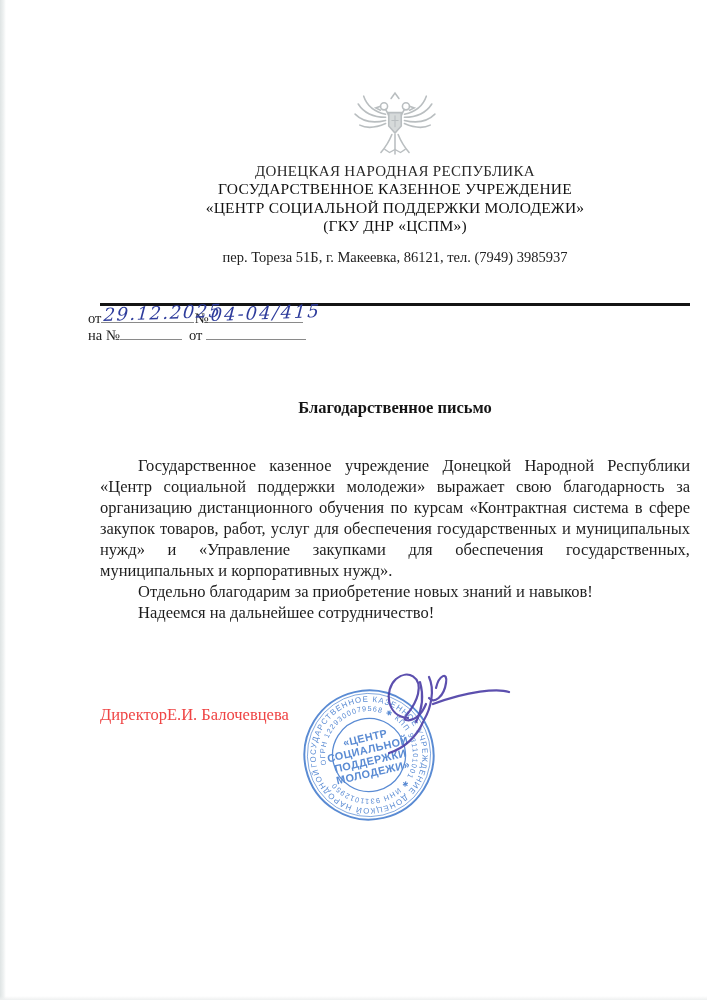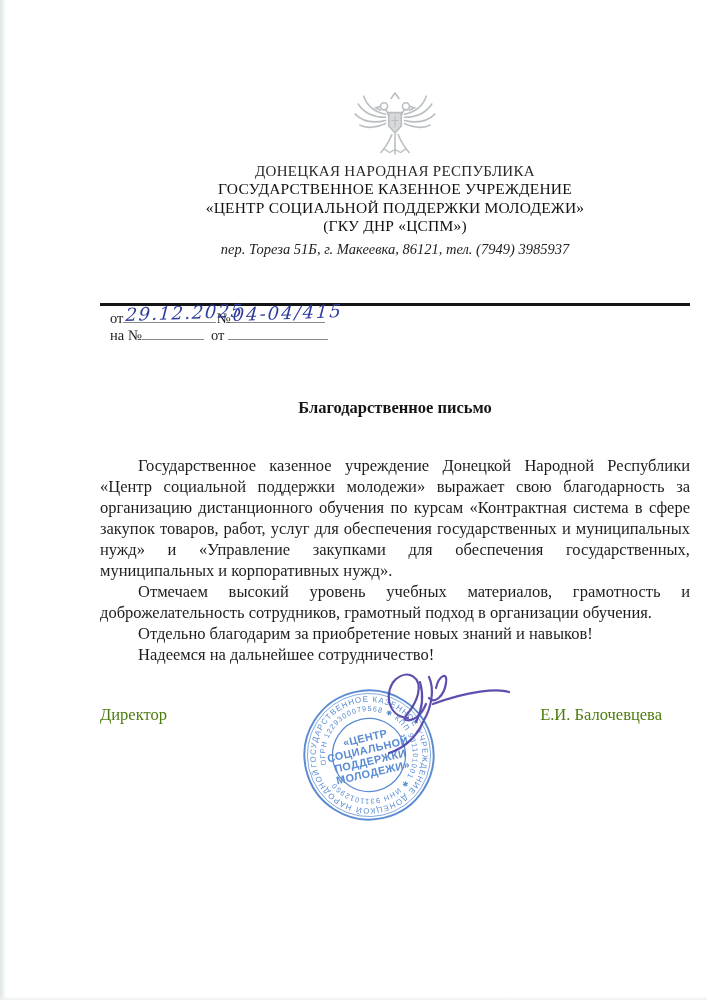--- a/index.html
+++ b/index.html
@@ -17,25 +17,25 @@
     background:linear-gradient(90deg,#dfe4e4 0%,#eef1f1 55%,rgba(255,255,255,0) 100%);}
   .scan-edge-bottom{position:absolute;left:0;right:0;bottom:0;height:4px;
     background:linear-gradient(0deg,#eef0f0,rgba(255,255,255,0));}
 
   
   .letterhead{position:absolute;left:100px;width:590px;top:86px;text-align:center;}
   .emblem{display:inline-block;width:96px;height:72px;margin-bottom:1px;}
   .lh-country{font-size:15px;line-height:17px;letter-spacing:.3px;color:#2a2a2a;}
   .lh-bold{font-weight:normal;font-size:15.5px;line-height:18.5px;letter-spacing:.2px;color:#111;}
   .lh-contact{font-size:14.5px;line-height:18px;color:#222;}
-  .lh-contact.first{margin-top:4px;font-style:italic;}
+  .lh-contact.first{margin-top:12px;}
 
   
   .rule{position:absolute;left:100px;width:590px;top:303px;height:3px;background:#141414;}
-  .refs{position:absolute;left:110px;top:309px;width:420px;font-size:14.5px;color:#222;}
+  .refs{position:absolute;left:88px;top:309px;width:420px;font-size:14.5px;color:#222;}
   .ref-row{height:17px;white-space:nowrap;position:relative;}
   .blank{display:inline-block;border-bottom:1px solid #8a8a8a;height:13px;vertical-align:baseline;position:relative;}
   .b-date{width:93px;}
   .b-num{width:95px;}
   .b-r1{width:62px;}
   .b-r2{width:100px;}
   .handwriting{
     position:absolute;left:2px;bottom:-3px;
     font-family:"DejaVu Serif","Liberation Serif",serif;
     font-style:italic;font-size:18px;color:#2e3c9c;
@@ -46,21 +46,21 @@
 
   
   .title{position:absolute;left:100px;width:590px;top:398px;text-align:center;
     font-weight:bold;font-size:16.5px;color:#151515;}
   .body-text{position:absolute;left:100px;width:590px;top:455px;
     font-size:16.5px;line-height:21px;text-align:justify;color:#1d1d1d;}
   .body-text p{margin:0;text-indent:38px;}
 
   
   .sign-row{position:absolute;left:100px;width:590px;top:705px;
-    display:flex;justify-content:space-between;font-size:16.5px;color:#4d7c0f;}
+    display:flex;justify-content:flex-start;font-size:16.5px;color:#ef4444;}
   .sign-name{margin-right:28px;}
 
   
   .stamp{position:absolute;left:300px;top:686px;width:138px;height:138px;
     transform:rotate(-13deg);opacity:.92;}
   .stamp text{fill:#4d82d0;font-family:"Liberation Sans","DejaVu Sans",sans-serif;}
   .stamp .ring1{font-size:8px;letter-spacing:1.1px;}
   .stamp .ring2{font-size:7.4px;letter-spacing:1px;}
   .stamp .c-line{font-size:11px;font-weight:bold;text-anchor:middle;letter-spacing:.4px;}
 
@@ -118,21 +118,20 @@
     </div>
     <div class="ref-row">
       <span>на №</span><span class="blank b-r1"></span>&nbsp;&nbsp;<span>от</span>&nbsp;<span class="blank b-r2"></span>
     </div>
   </div>
 
   <div class="title">Благодарственное письмо</div>
 
   <div class="body-text">
     <p>Государственное казенное учреждение Донецкой Народной Республики «Центр социальной поддержки молодежи» выражает свою благодарность за организацию дистанционного обучения по курсам «Контрактная система в сфере закупок товаров, работ, услуг для обеспечения государственных и муниципальных нужд» и «Управление закупками для обеспечения государственных, муниципальных и корпоративных нужд».</p>
-    <p>Отмечаем высокий уровень учебных материалов, грамотность и доброжелательность сотрудников, грамотный подход в организации обучения.</p>
     <p>Отдельно благодарим за приобретение новых знаний и навыков!</p>
     <p>Надеемся на дальнейшее сотрудничество!</p>
   </div>
 
   <div class="sign-row">
     <span>Директор</span>
     <span class="sign-name">Е.И. Балочевцева</span>
   </div>
 
   <svg class="stamp" viewBox="0 0 140 140">

